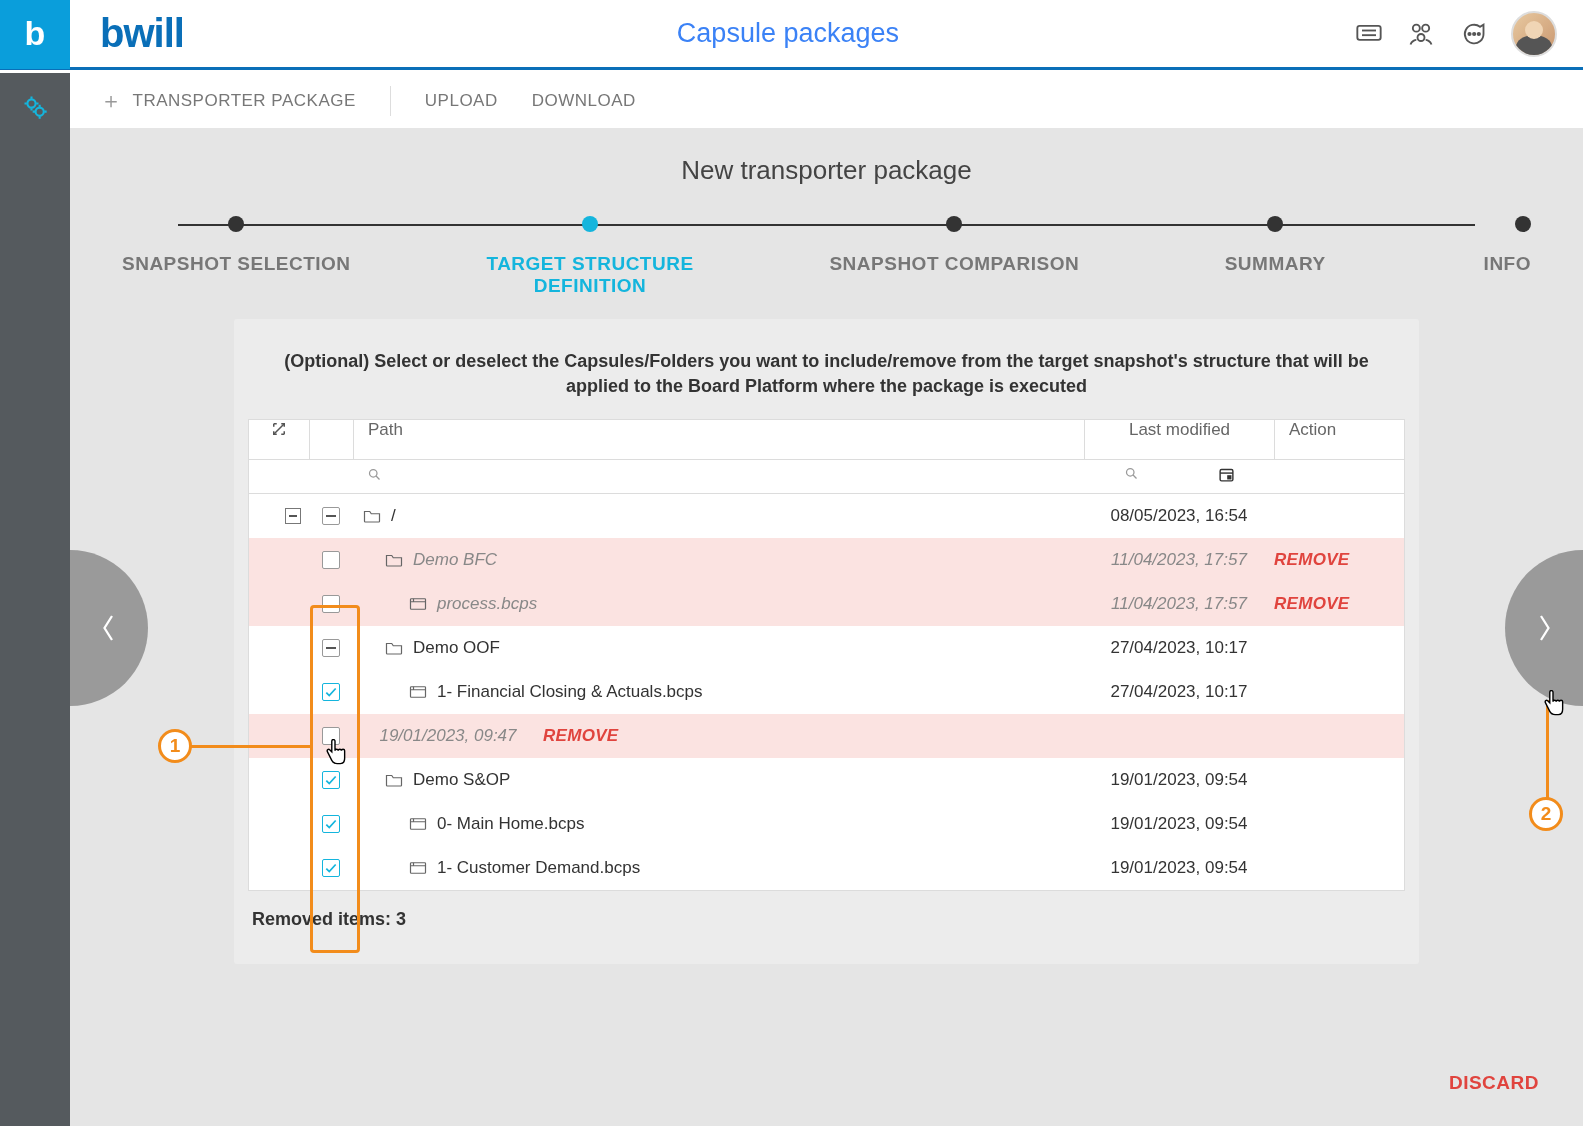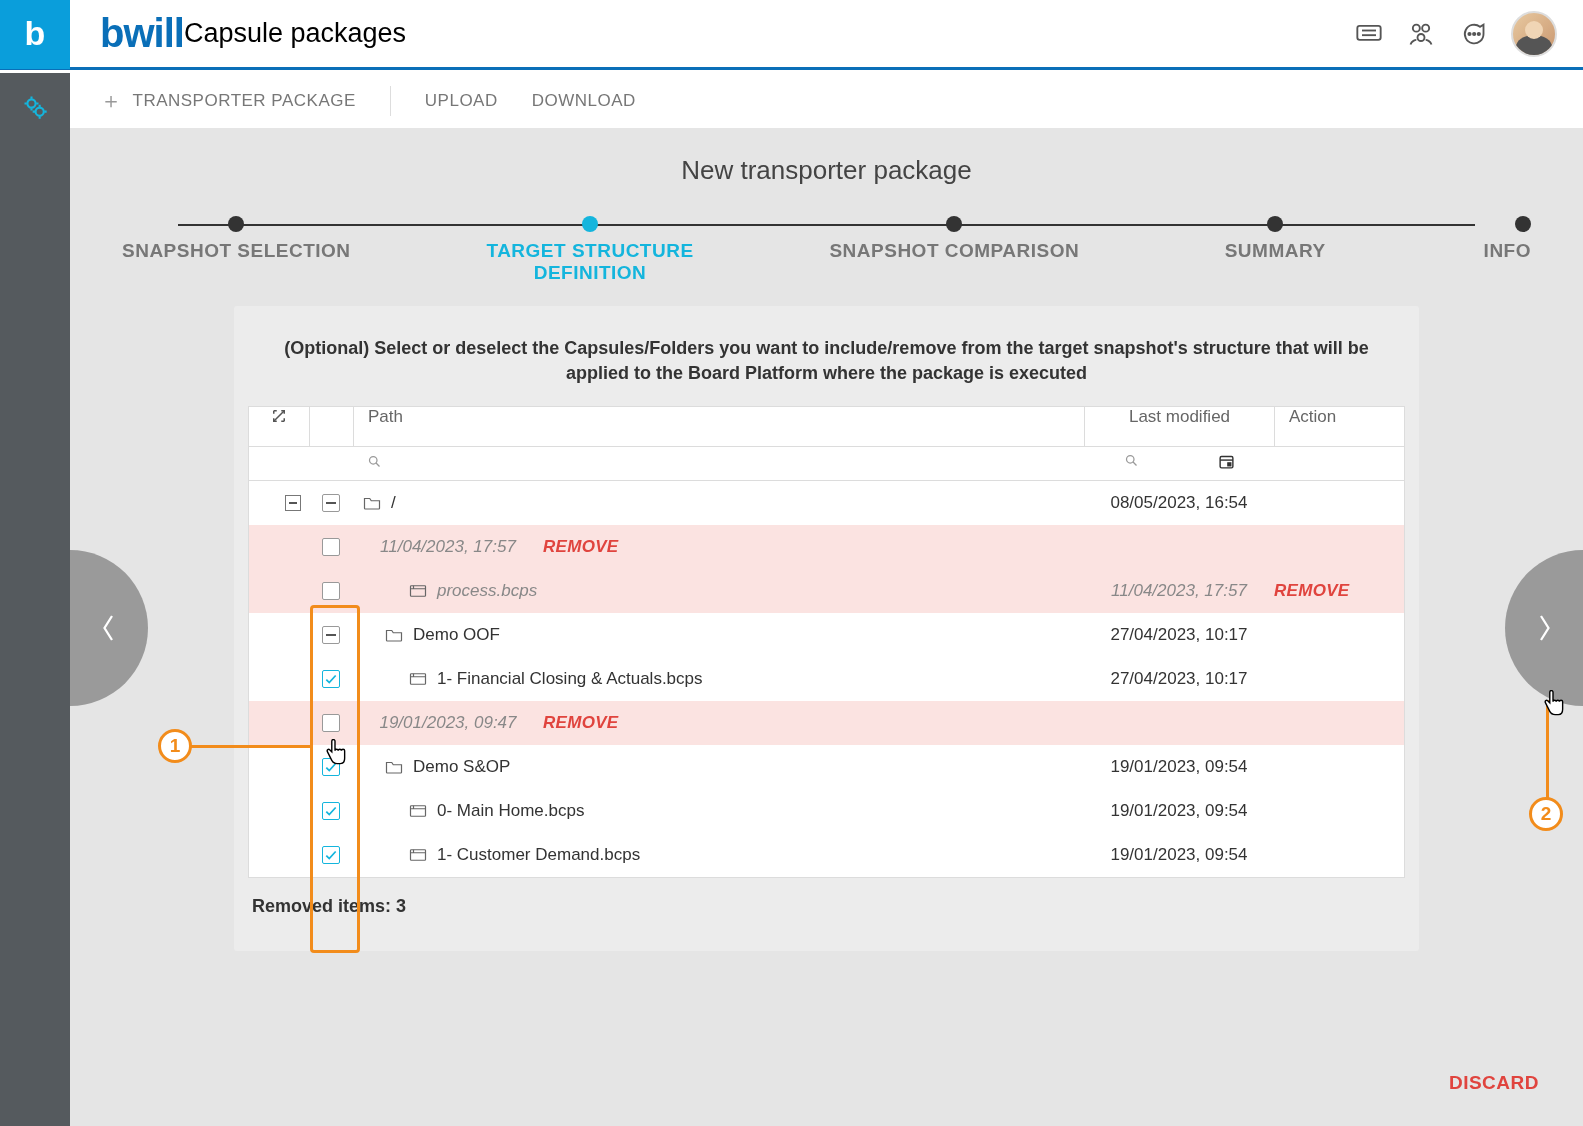--- a/index.html
+++ b/index.html
@@ -10,21 +10,21 @@
     height: 70px; display: flex; align-items: center; border-bottom: 3px solid #0a6fb8;
     position: relative;
   }
   .header-blue-square {
     width: 70px; height: 70px; background: #0a9edb; display: flex; align-items: center; justify-content: center;
   }
   .header-blue-square .b-icon { color: #fff; font-size: 34px; font-weight: bold; }
   .board-logo { margin-left: 30px; font-size: 40px; font-weight: 600; letter-spacing: -1px; }
   .board-logo .b1 { color: #0a6fb8; }
   .board-logo .oard { color: #0a6fb8; }
-  .header-title { flex: 1; text-align: left; font-size: 27px; color: #000000; }
+  .header-title { flex: 1; text-align: center; font-size: 27px; color: #3b82f6; margin-left: 37px; }
   .header-right { display: flex; align-items: center; gap: 24px; padding-right: 26px; }
   .header-icon { width: 28px; height: 28px; display: flex; align-items: center; justify-content: center; color: #555; }
   .header-icon svg { width: 28px; height: 28px; }
   .avatar {
     width: 46px; height: 46px; border-radius: 50%; background: linear-gradient(135deg, #e8c9a0, #c99770);
     border: 2px solid #ddd; overflow: hidden; position: relative;
   }
   .avatar::after {
     content: ""; position: absolute; top: 8px; left: 50%; transform: translateX(-50%);
     width: 18px; height: 18px; border-radius: 50%; background: #f0d5b5;
@@ -54,21 +54,21 @@
   .toolbar .divider { width: 1px; height: 30px; background: #ddd; }
 
   
   .content { position: absolute; top: 56px; left: 0; right: 0; bottom: 0; background: #e5e5e5; padding: 0 24px; }
   .content-title { text-align: center; font-size: 26px; color: #444; padding: 26px 0 30px; }
 
   
   .stepper { position: relative; margin: 0 28px 22px; }
   .stepper-line { position: absolute; top: 8px; left: 4%; right: 4%; height: 2px; background: #333; }
   .stepper-dots { display: flex; justify-content: space-between; }
-  .step { display: flex; flex-direction: column; align-items: center; position: relative; z-index: 2; }
+  .step { display: flex; flex-direction: column; align-items: center; position: relative; z-index: 2; gap: 13px; }
   .step .dot { width: 16px; height: 16px; border-radius: 50%; background: #333; }
   .step.active .dot { background: #14b5dd; }
   .step .label { margin-top: 8px; font-size: 19px; font-weight: 700; color: #777; text-align: center; letter-spacing: 0.5px; line-height: 1.15; white-space: pre; }
   .step.active .label { color: #14b5dd; }
   .step:nth-child(1){ flex-basis: 180px; align-items: center; }
   .step:nth-child(2){ flex-basis: 200px; }
   .step:nth-child(3){ flex-basis: 240px; }
   .step:nth-child(4){ flex-basis: 120px; }
   .step:nth-child(5){ flex-basis: 60px; align-items: flex-end; }
 
@@ -309,20 +309,28 @@
                 <span>/</span>
               </div>
               <div class="c-mod">08/05/2023, 16:54</div>
               <div class="c-act"></div>
             </div>
             <div class="row removed">
               <div class="c-expand"></div>
               <div class="c-chk">
                 <div class="chk"></div>
               </div>
+              <div class="c-path indent-1">
+                <span class="folder-icon">
+                  <svg viewBox="0 0 24 20" fill="none" stroke="#666" stroke-width="1.6">
+                    <path d="M2 4h7l2 3h11v10a1 1 0 0 1-1 1H3a1 1 0 0 1-1-1V4z"></path>
+                  </svg>
+                </span>
+                <span>Demo BFC</span>
+              </div>
               <div class="c-mod">11/04/2023, 17:57</div>
               <div class="c-act">REMOVE</div>
             </div>
             <div class="row removed">
               <div class="c-expand"></div>
               <div class="c-chk">
                 <div class="chk"></div>
               </div>
               <div class="c-path indent-2">
                 <span class="file-icon">

